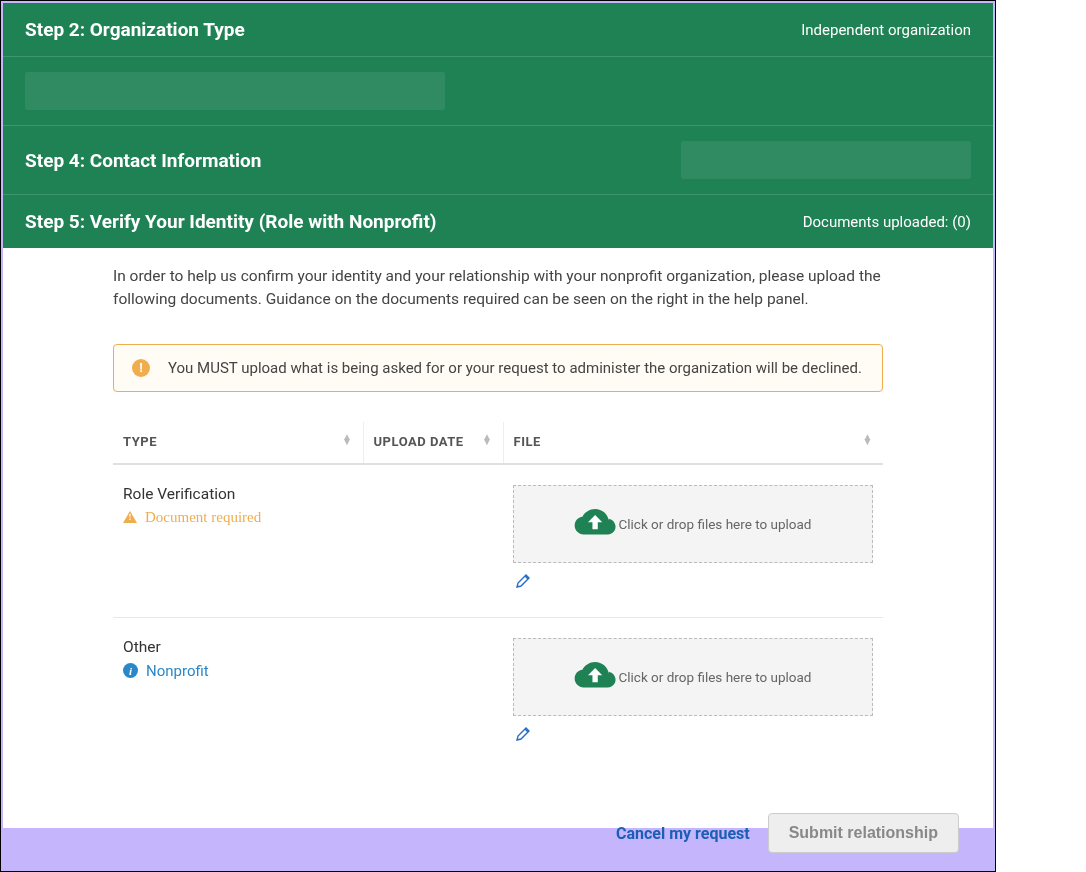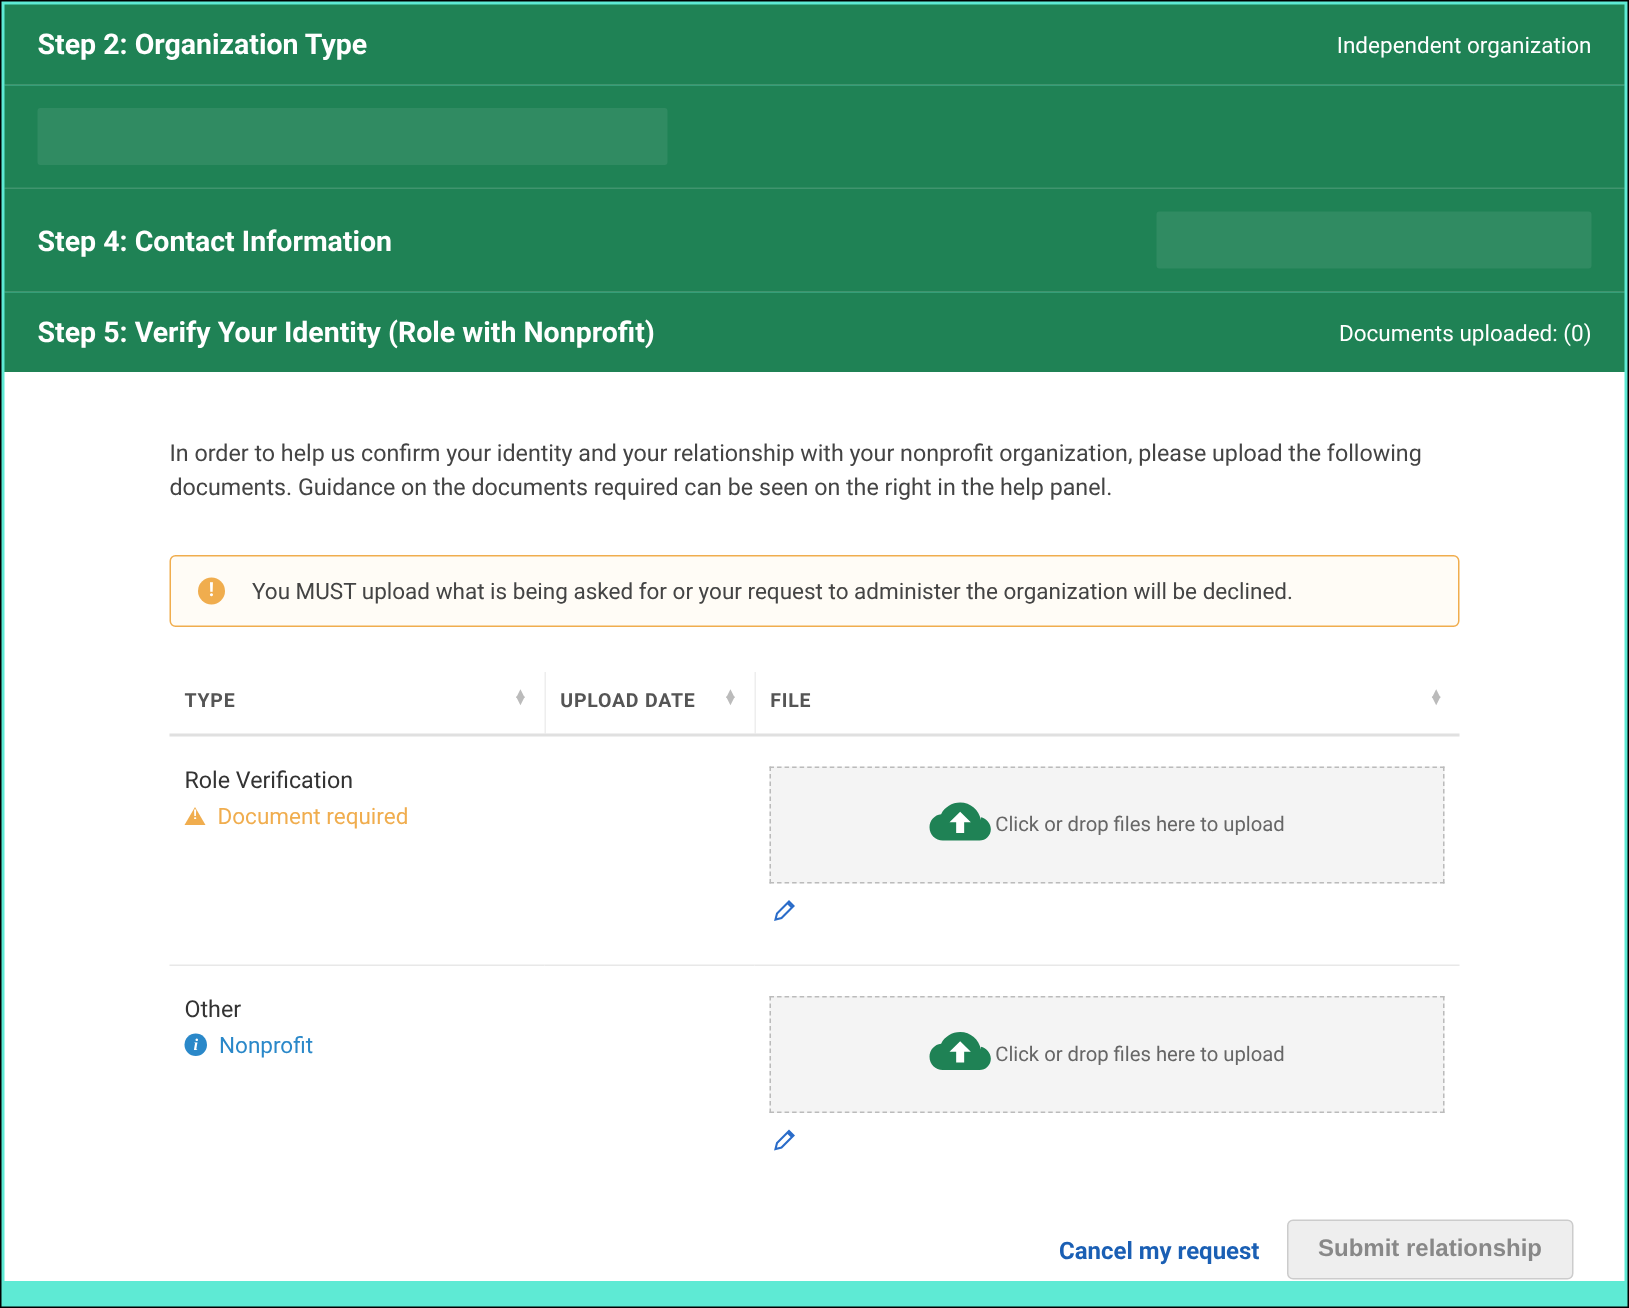--- a/index.html
+++ b/index.html
@@ -1,36 +1,36 @@
 <!DOCTYPE html>
 <html><head>
 <meta charset="utf-8">
 <style>
 * { box-sizing: border-box; margin: 0; padding: 0; }
 body { font-family: -apple-system, BlinkMacSystemFont, "Segoe UI", Roboto, "Helvetica Neue", Arial, sans-serif; background: #fff; color: #333; }
-.container { width: 1086px; height: 872px; border: 1px solid #000; position: relative; background: #5eead4; padding: 2px; }
+.container { width: 996px; height: 872px; border: 1px solid #000; position: relative; background: #c4b5fd; padding: 2px; }
 .step-header { background: #1f8255; color: #fff; padding: 15px 22px; display: flex; justify-content: space-between; align-items: center; border-bottom: 1px solid rgba(255,255,255,0.15); }
 .step-header.step5 { border-bottom: none; }
 .step-title { font-size: 19px; font-weight: 700; }
 .step-summary { font-size: 15px; color: #fff; }
 .step-summary-block { width: 290px; height: 38px; background: rgba(255,255,255,0.08); border-radius: 2px; }
-.content-area { padding: 43px 110px 30px 110px; background: #fff; }
+.content-area { padding: 17px 110px 30px 110px; background: #fff; }
 .intro-text { font-size: 15.5px; color: #444; line-height: 1.5; margin-bottom: 32px; }
 .warning-box { border: 1px solid #f0ad4e; border-radius: 4px; background: #fffcf6; padding: 14px 18px; display: flex; align-items: center; gap: 18px; margin-bottom: 30px; }
 .warning-icon-circle { width: 18px; height: 18px; min-width:18px; border-radius: 50%; background: #f0ad4e; color: #fff; display: inline-flex; align-items: center; justify-content: center; font-weight: 700; font-size: 13px; }
 .warning-text { font-size: 15px; color: #444; }
 .docs-table { width: 100%; border-collapse: collapse; }
 .docs-table thead th { text-align: left; font-size: 13px; font-weight: 700; color: #555; letter-spacing: 0.04em; padding: 12px 10px 14px 10px; border-bottom: 2px solid #e0e0e0; position: relative; }
 .docs-table thead th:not(:last-child) { border-right: 1px solid #eee; }
 .sort-arrows { display: inline-flex; flex-direction: column; margin-left: 6px; line-height: 0.55; color: #bbb; font-size: 10px; vertical-align: middle; float: right; }
 .docs-table tbody td { vertical-align: top; padding: 20px 10px 22px 10px; border-bottom: 1px solid #e8e8e8; }
 .docs-table tbody tr:last-child td { border-bottom: none; padding-bottom: 50px; }
 .doc-type-title { font-size: 15.5px; color: #333; margin-bottom: 6px; }
 .badge-line { display: flex; align-items: center; gap: 8px; font-size: 15px; }
-.badge-line.required { color: #f0ad4e; }
+.badge-line.required { color: #f0ad4e; font-family: Liberation Serif, serif; }
 .badge-line.optional { color: #2a88c9; }
 .triangle-icon { width: 0; height: 0; border-left: 7px solid transparent; border-right: 7px solid transparent; border-bottom: 12px solid #f0ad4e; display: inline-block; position:relative; }
 .triangle-icon::after { content:'!'; position:absolute; left:-2px; top:1px; color:#fff; font-size:9px; font-weight:700; width:4px; text-align:center; }
 .info-icon-circle { width: 15px; height: 15px; border-radius: 50%; background: #2a88c9; color: #fff; display: inline-flex; align-items: center; justify-content: center; font-weight: 700; font-size: 11px; font-style: italic; font-family: serif; }
 .dropzone { border: 1px dashed #bbb; background: #f4f4f4; height: 78px; display: flex; align-items: center; justify-content: center; gap: 0; cursor: pointer; }
 .dropzone-text { font-size: 13.5px; color: #666; }
 .cloud-icon svg { width: 44px; height: 32px; display: block; }
 .edit-icon { margin-top: 8px; color: #2a6cc9; cursor: pointer; display: inline-block; padding: 2px; }
 .edit-icon svg { width: 16px; height: 16px; display: block; }
 .footer-actions { position: absolute; bottom: 18px; right: 36px; display: flex; align-items: center; gap: 18px; }

